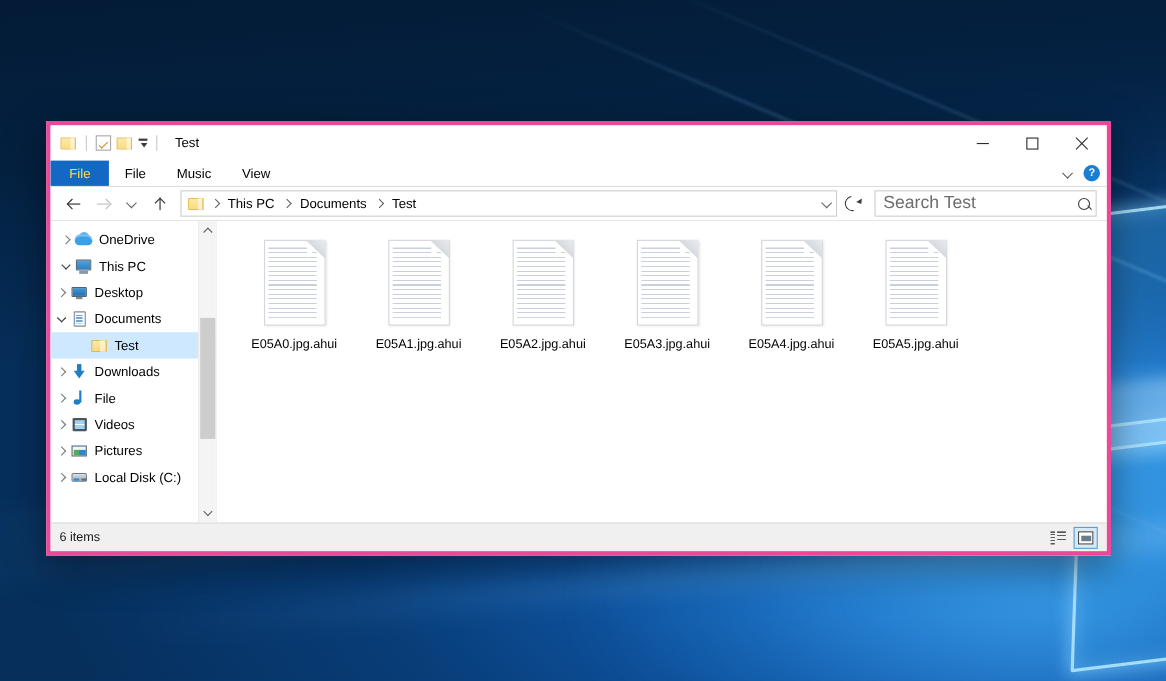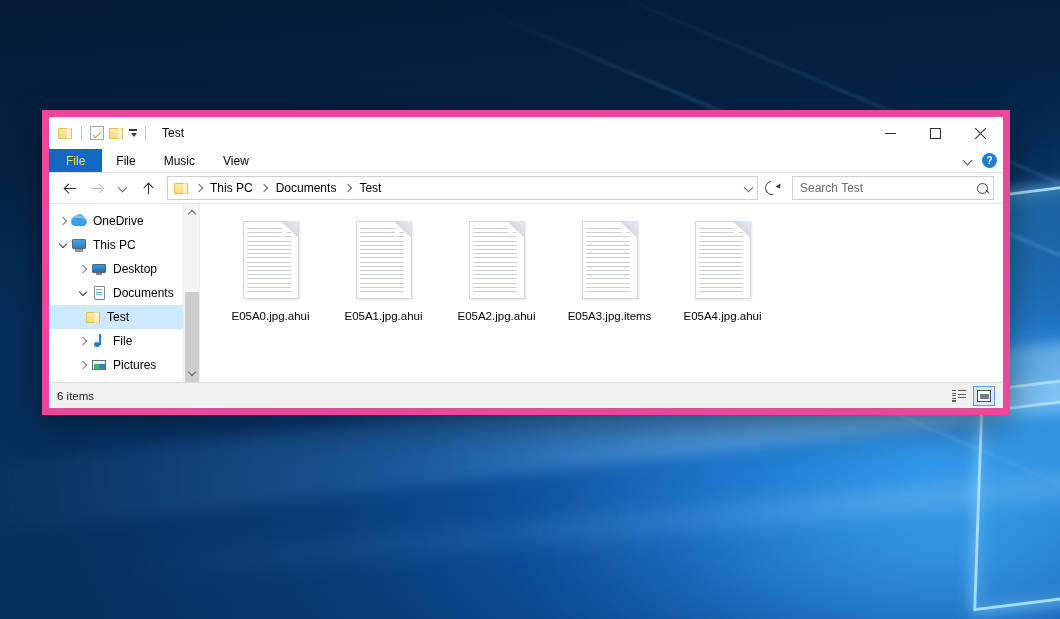--- a/index.html
+++ b/index.html
@@ -88,23 +88,23 @@
     position: absolute;
     left: 520px; top: 430px; width: 700px; height: 300px;
     background: radial-gradient(ellipse at 62% 40%, rgba(90,190,255,0.38) 0%, rgba(50,150,230,0.12) 45%, rgba(0,0,0,0) 72%);
     filter: blur(12px);
   }
 
   
   #explorer {
     position: absolute;
     left: 42px; top: 110px;
-    width: 968px; height: 305px;
+    width: 968px; height: 395px;
     background: #ffffff;
-    border: 7px solid #ec4899;
+    border: 4px solid #ec4899;
     box-shadow: 0 10px 34px rgba(0,0,0,0.45);
     box-sizing: border-box;
     display: flex;
     flex-direction: column;
     font-size: 12px;
     color: #000;
   }
 
   
   .titlebar {
@@ -383,21 +383,21 @@
     background: #fff;
     display: flex;
     align-items: center;
     margin-left: 7px;
     flex: 0 0 auto;
   }
   .searchbox input {
     flex: 1 1 auto;
     border: 0; outline: 0;
     font-family: "Liberation Sans", sans-serif;
-    font-size: 12px;
+    font-size: 16px;
     padding: 0 4px 0 7px;
     color: #333;
     background: transparent;
     min-width: 0;
   }
   .searchbox input::placeholder { color: #6d6d6d; }
   .search-ico {
     width: 22px; height: 20px;
     display: flex; align-items: center; justify-content: center;
     flex: 0 0 auto;
@@ -616,21 +616,21 @@
   .ic-disk::after {
     content: "";
     position: absolute; left: 3px; top: 8.5px;
     width: 5px; height: 2px;
     background: #2f86d6;
     box-shadow: 7px 0 0 #5f6d79;
   }
 
   
   .lvl0 { padding-left: 6px; }
-  .lvl1 { padding-left: 14px; margin-left: 12px; }
+  .lvl1 { padding-left: 2px; }
   .lvl2 { padding-left: 36px; }
 
   
   .nav-scroll {
     position: absolute;
     right: 0; top: 0;
     width: 16px; height: 100%;
     background: #f4f4f4;
     border-left: 1px solid #ededed;
     box-sizing: border-box;
@@ -928,39 +928,49 @@
           <span class="nav-twisty open"></span>
           <span class="nav-ico ic-documents"></span>
           <span class="nav-label">Documents</span>
         </div>
 
         <div class="navitem lvl2 selected">
           <span class="nav-ico ic-folder"></span>
           <span class="nav-label">Test</span>
         </div>
 
+        <div class="navitem lvl1">
+          <span class="nav-twisty closed"></span>
+          <span class="nav-ico ic-downloads"></span>
+          <span class="nav-label">Downloads</span>
+        </div>
 
         <div class="navitem lvl1">
           <span class="nav-twisty closed"></span>
           <span class="nav-ico ic-music"></span>
           <span class="nav-label">File</span>
         </div>
 
         <div class="navitem lvl1">
           <span class="nav-twisty closed"></span>
+          <span class="nav-ico ic-videos"></span>
+          <span class="nav-label">Videos</span>
+        </div>
+
+        <div class="navitem lvl1">
+          <span class="nav-twisty closed"></span>
           <span class="nav-ico ic-pictures"></span>
           <span class="nav-label">Pictures</span>
         </div>
 
         <div class="navitem lvl1">
           <span class="nav-twisty closed"></span>
-          <span class="nav-ico ic-videos"></span>
-          <span class="nav-label">Videos</span>
-        </div>
-
+          <span class="nav-ico ic-disk"></span>
+          <span class="nav-label">Local Disk (C:)</span>
+        </div>
 
       </div>
 
       <div class="nav-scroll">
         <div class="sb-arrow sb-up"></div>
         <div class="sb-thumb"></div>
         <div class="sb-arrow sb-dn" style="position:absolute;bottom:0;left:0;"></div>
       </div>
     </div>
 
@@ -997,33 +1007,42 @@
           <div class="filename">E05A2.jpg.ahui</div>
         </div>
 
         <div class="fileitem">
           <div class="doc-ico">
             <div class="doc-page"></div>
               <div class="doc-lines"></div>
             <div class="doc-fold-cover"></div>
               <div class="doc-fold"></div>
           </div>
-          <div class="filename">E05A3.jpg.items</div>
+          <div class="filename">E05A3.jpg.ahui</div>
         </div>
 
         <div class="fileitem">
           <div class="doc-ico">
             <div class="doc-page"></div>
               <div class="doc-lines"></div>
             <div class="doc-fold-cover"></div>
               <div class="doc-fold"></div>
           </div>
           <div class="filename">E05A4.jpg.ahui</div>
         </div>
 
+        <div class="fileitem">
+          <div class="doc-ico">
+            <div class="doc-page"></div>
+              <div class="doc-lines"></div>
+            <div class="doc-fold-cover"></div>
+              <div class="doc-fold"></div>
+          </div>
+          <div class="filename">E05A5.jpg.ahui</div>
+        </div>
 
       </div>
     </div>
   </div>
 
   <div class="statusbar">
     <span class="status-text">6 items</span>
     <span class="viewbtns">
       <span class="viewbtn">
           <span class="vb-details"></span>

